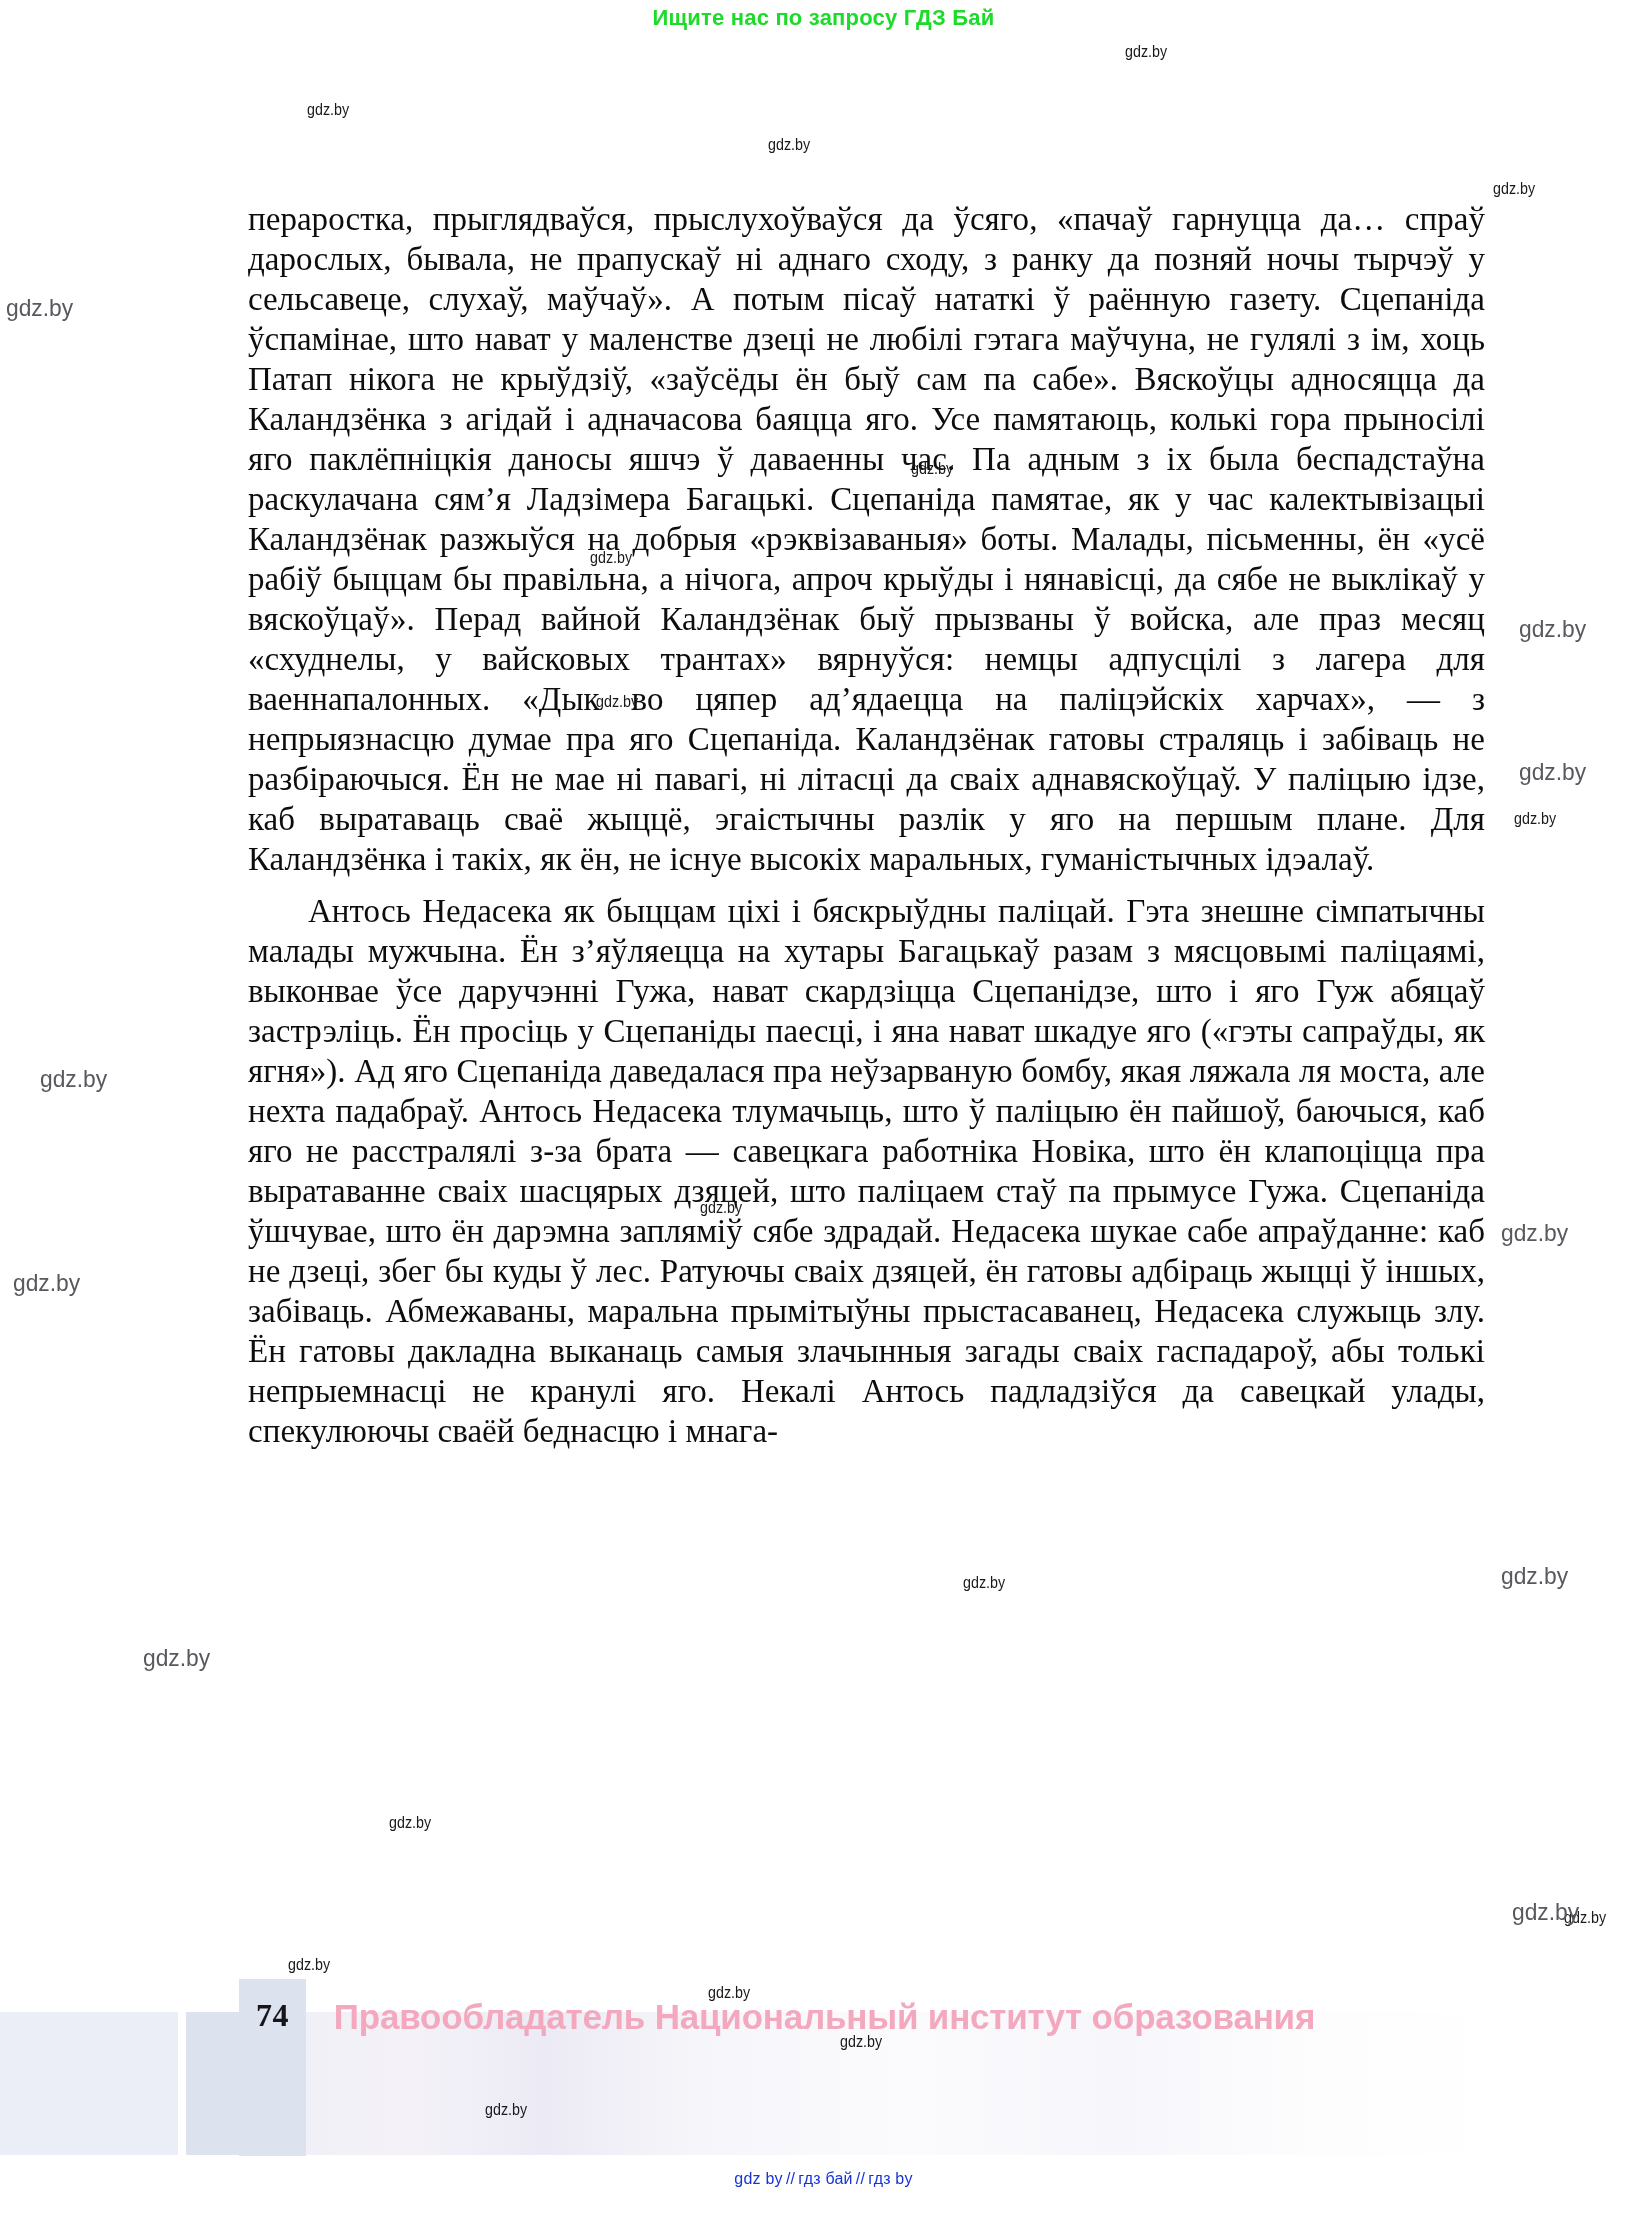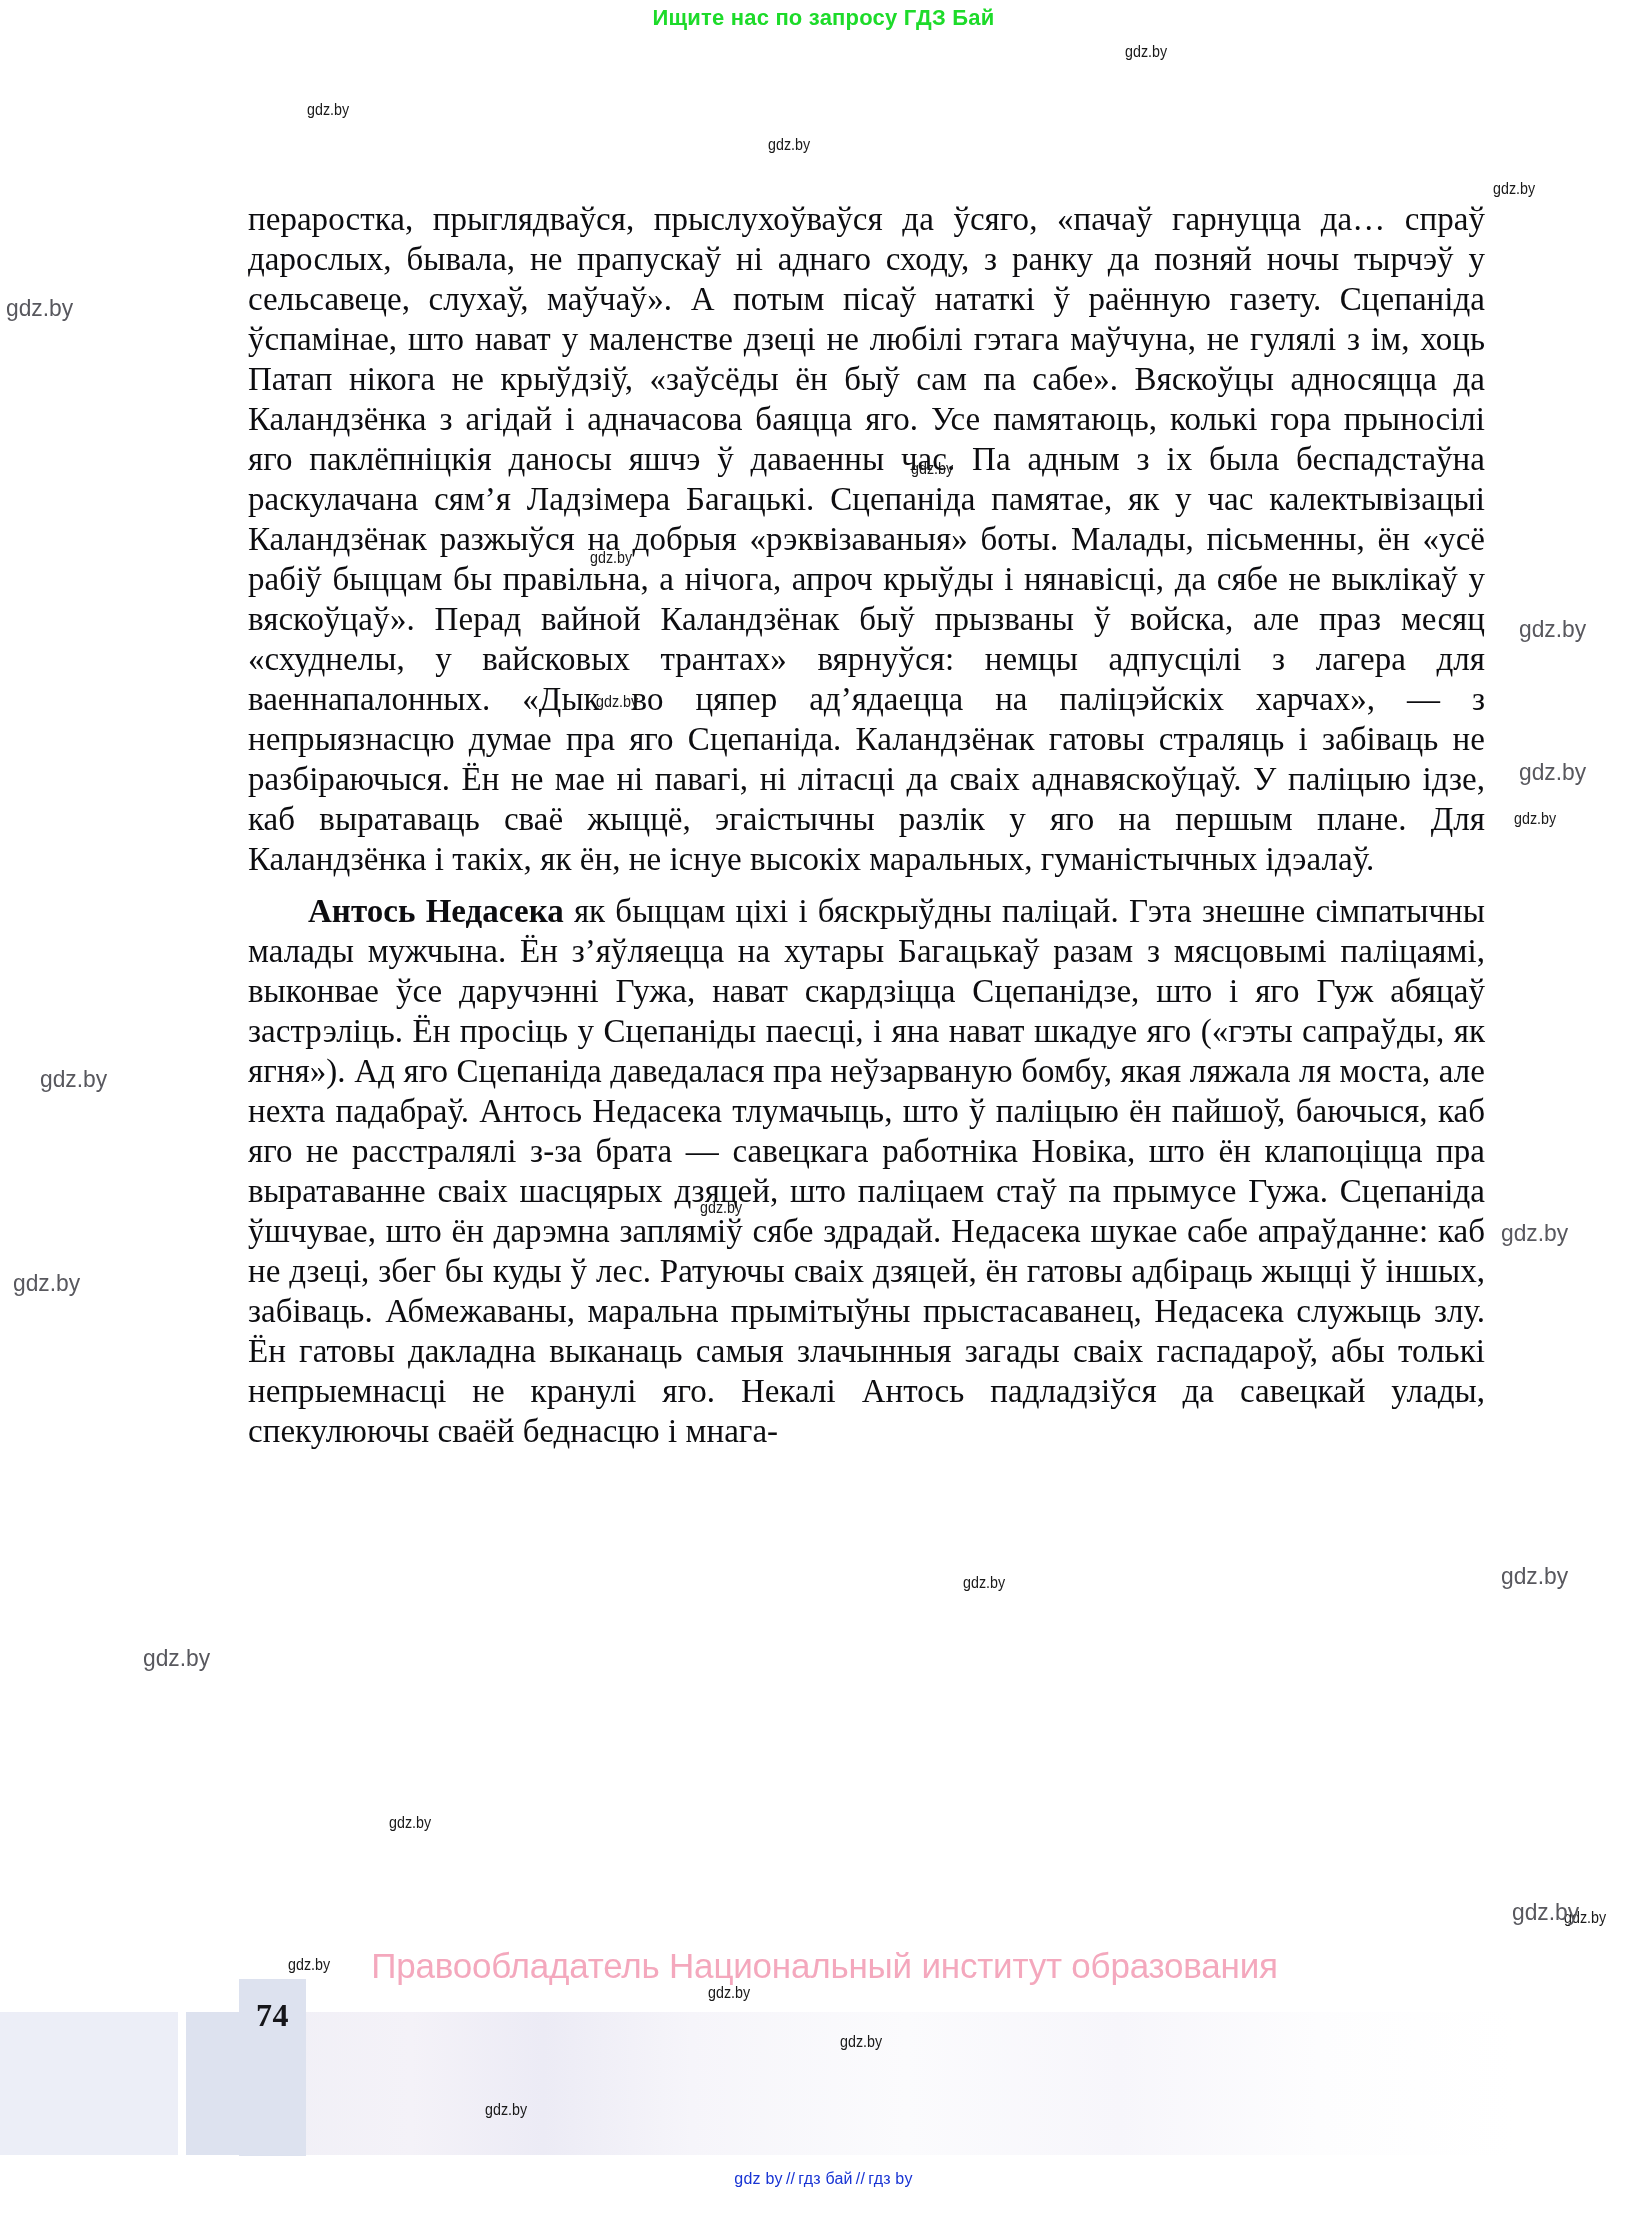--- a/index.html
+++ b/index.html
@@ -115,33 +115,33 @@
     text-align: justify;
     text-justify: inter-word;
     hyphens: manual;
     letter-spacing: 0.04px;
   }
   .article p.indented {
     text-indent: 60px;
     margin-top: 0.8px;
   }
   .article p b {
-    font-weight: 700;
+    font-weight: 400;
   }
 
   
   .copyright-line {
     position: absolute;
     left: 292px;
-    top: 1946px;
+    top: 1997px;
     width: 1065px;
     text-align: center;
     font-family: "Liberation Sans", "DejaVu Sans", sans-serif;
     font-size: 35px;
-    font-weight: 400;
+    font-weight: 700;
     color: #f4a8bd;
     letter-spacing: -0.2px;
     z-index: 7;
     white-space: nowrap;
   }
 
   
   .footer-links {
     position: absolute;
     left: 0;

